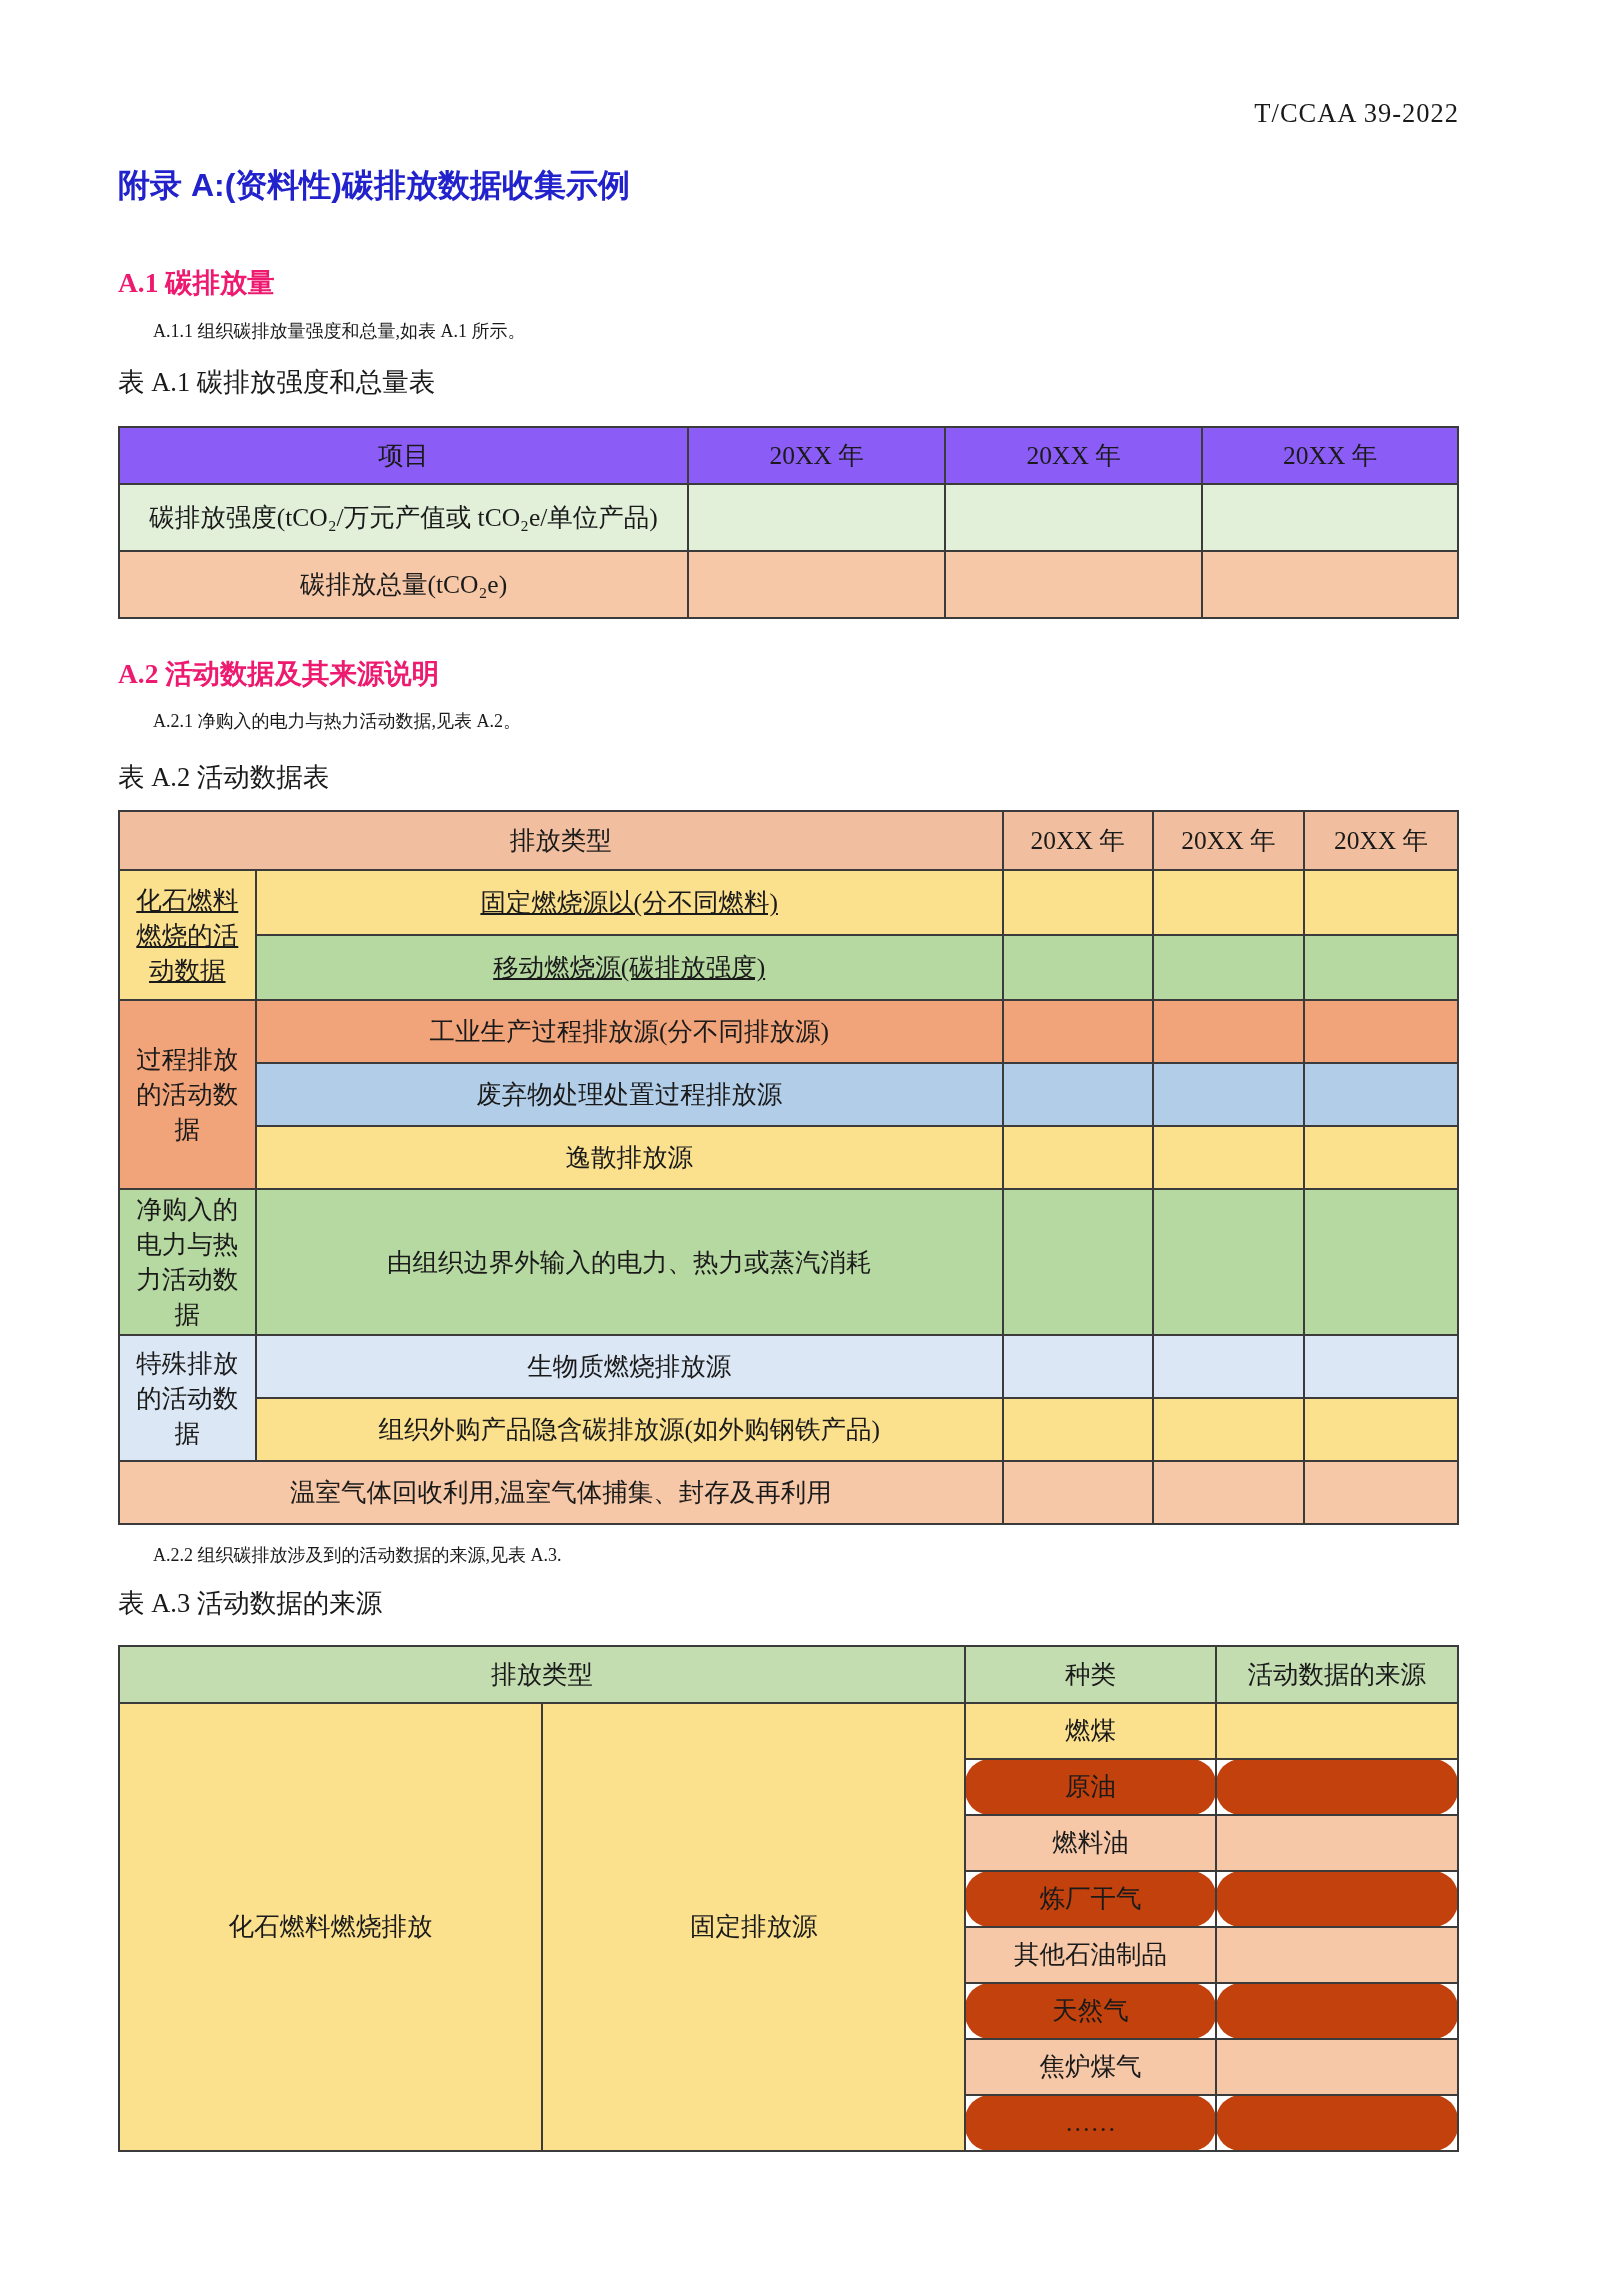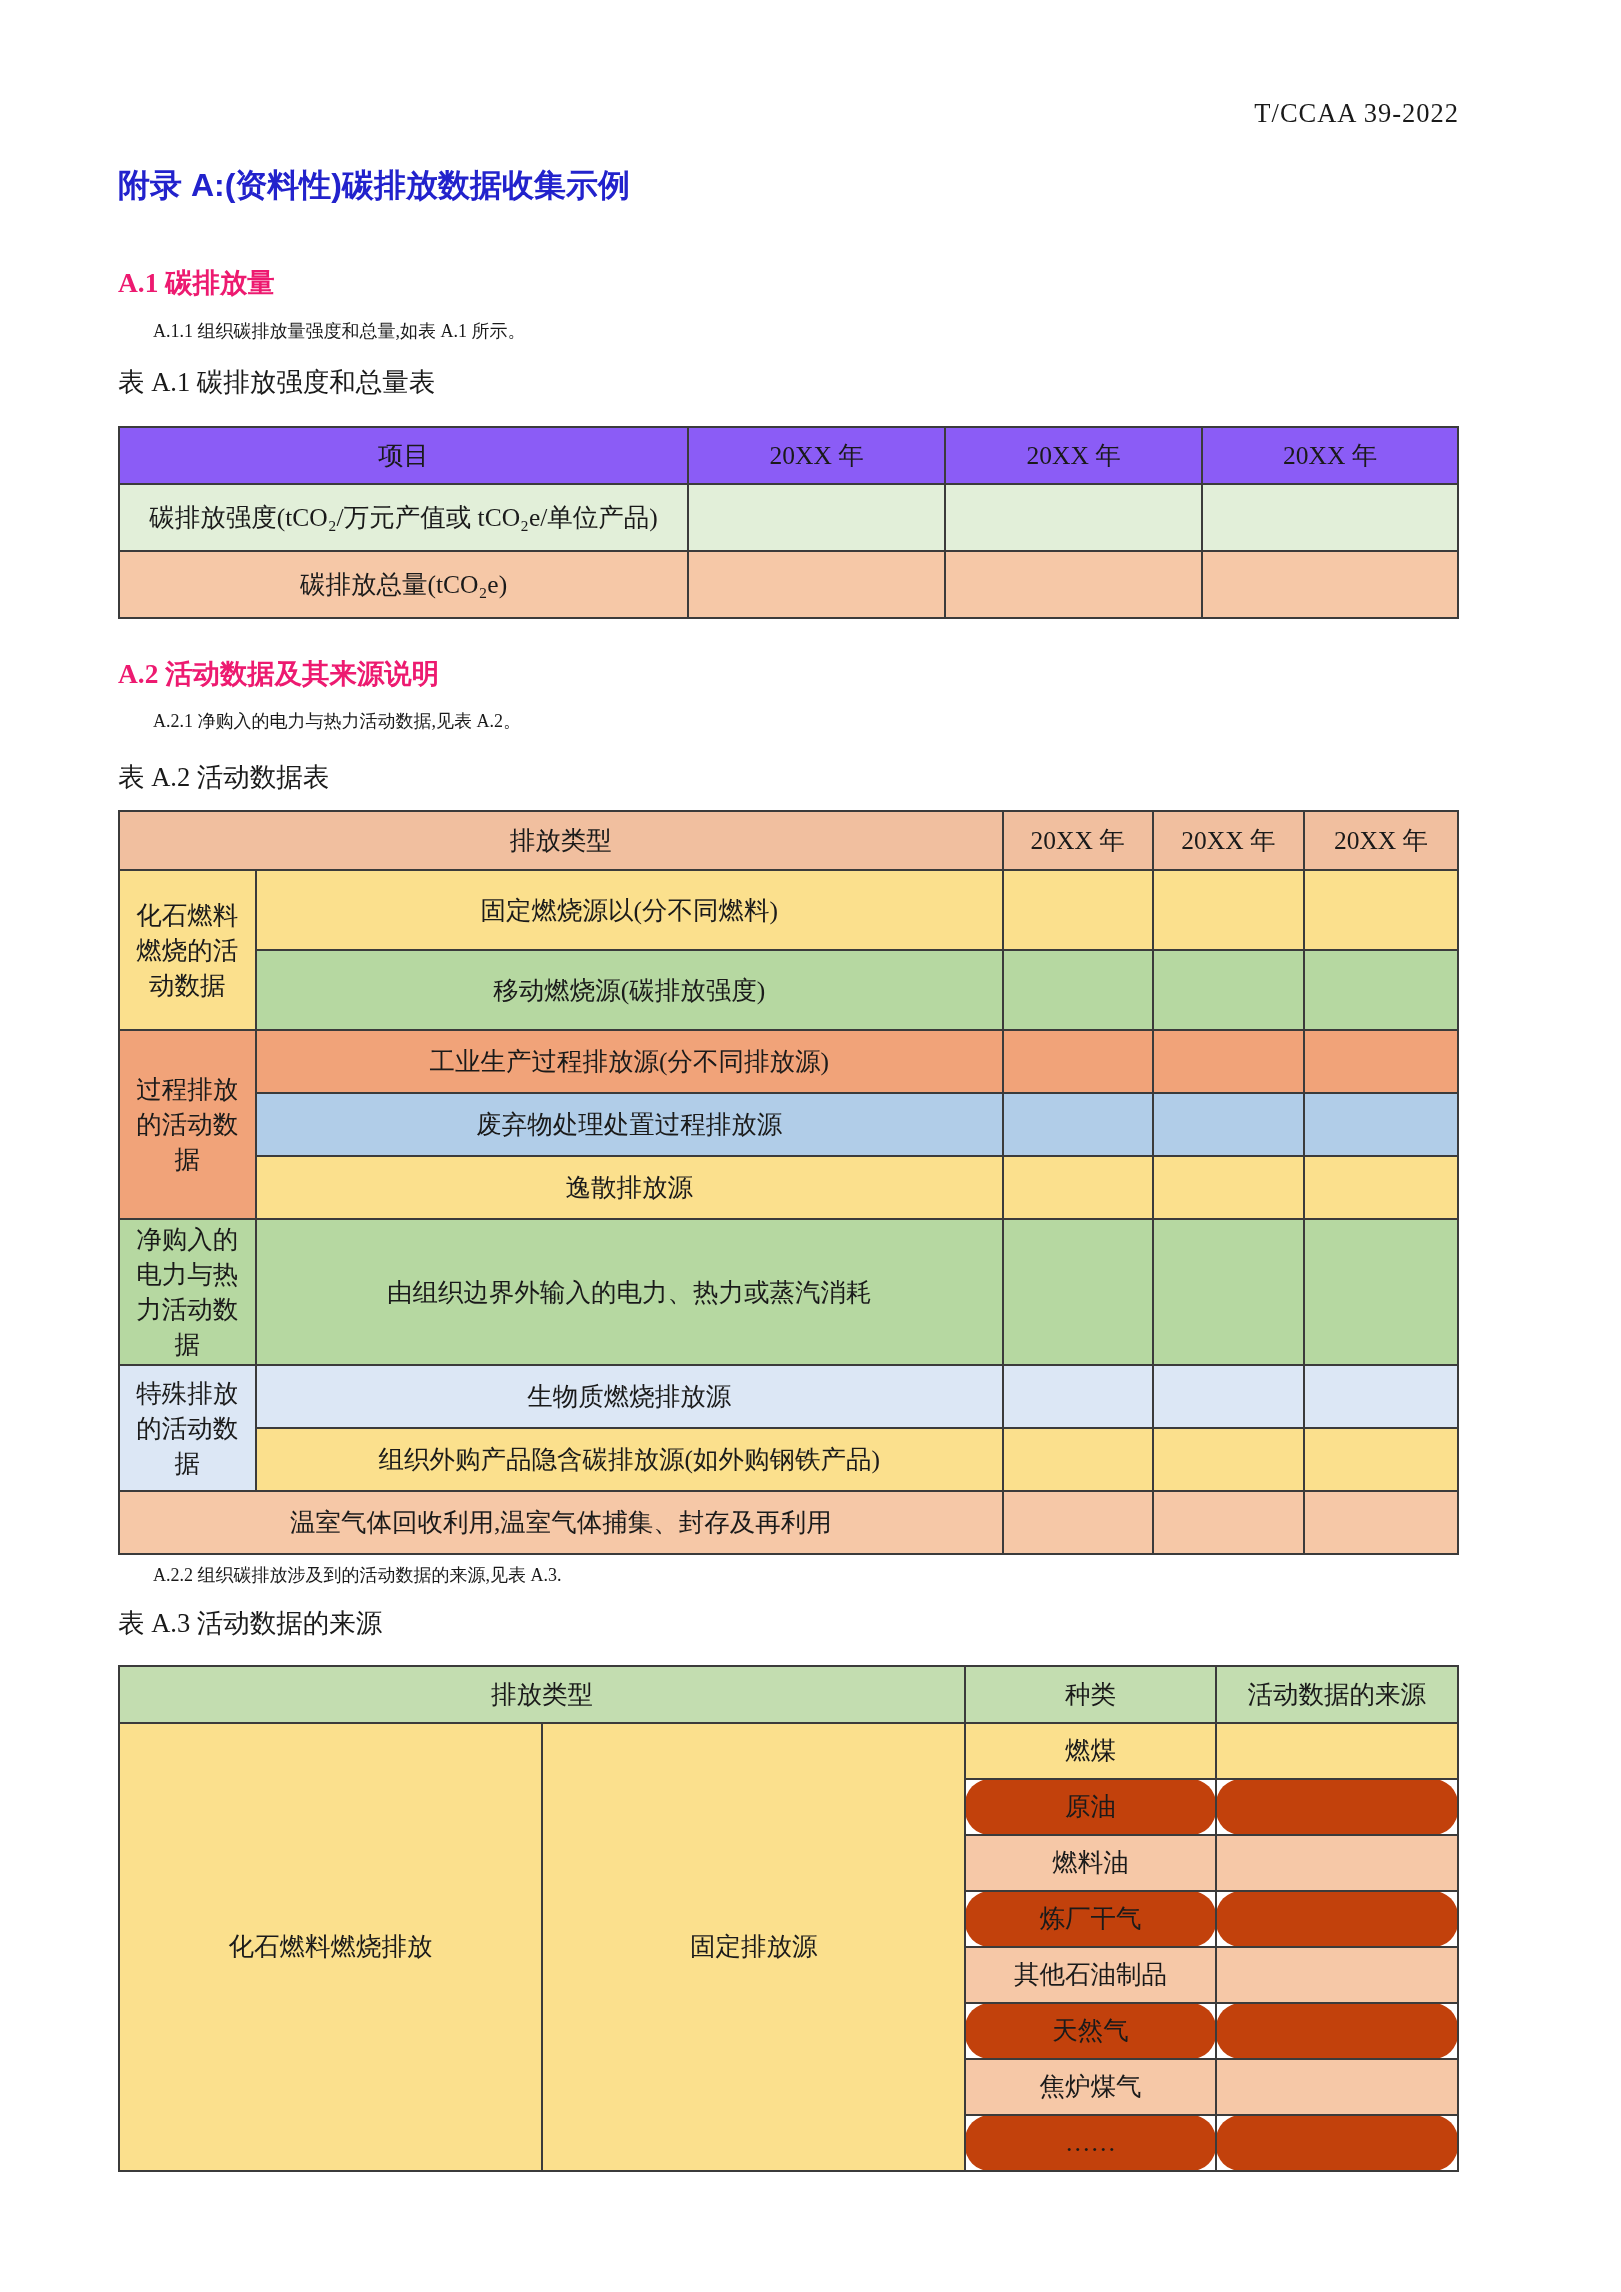--- a/index.html
+++ b/index.html
@@ -15,41 +15,41 @@
 
   .title{
     margin:35px 0 0 0;font-size:32px;font-weight:bold;color:#2222cc;
     font-family:"Liberation Sans","DejaVu Sans",sans-serif;
   }
   .sec-heading{
     margin:57px 0 0 0;font-size:27.4px;font-weight:bold;color:#ed1a70;
   }
   .sec-heading.a2{margin-top:37px;}
   .para{margin:17.6px 0 0 0;padding-left:35px;font-size:18px;}
-  .para.a22{margin-top:8px;}
+  .para.a22{margin-top:18px;}
   .caption{margin:21.6px 0 0 0;text-align:left;font-size:26.5px;}
   .caption.c-a2{margin-top:25.5px;}
   .caption.c-a3{margin-top:17.6px;}
 
   table.tbl{
     border-collapse:collapse;width:1341px;table-layout:fixed;
     border:2px solid #3b3b3b;
   }
   .tbl-a1{margin-top:25.5px;}
   .tbl-a2{margin-top:15.7px;}
   .tbl-a3{margin-top:23.5px;}
   table.tbl td{
     border:2px solid #3b3b3b;text-align:center;vertical-align:middle;
     font-size:25.5px;padding:2px 3.9px;overflow:hidden;
   }
   .nowrap{white-space:nowrap;}
 
   
   .h58{height:57px;} .h68{height:67px;} .h60{height:59px;}
-  .h66{height:80px;} .h64{height:63px;} .h112{height:110px;} .h57{height:56px;}
+  .h66{height:65px;text-decoration:underline;} .h64{height:63px;} .h112{height:110px;} .h57{height:56px;}
   .thick-top td{border-top-width:2.9px;}
 
   
   .c-cream{background:#8b5cf6;}
   .c-palegreen{background:#e2efd9;}
   .c-salmon{background:#f6c8a7;}
   .c-hdrsalmon{background:#f1bf9f;}
   .c-yellow{background:#fbe08d;}
   .c-green{background:#b6d8a1;}
   .c-orange{background:#f1a379;}

